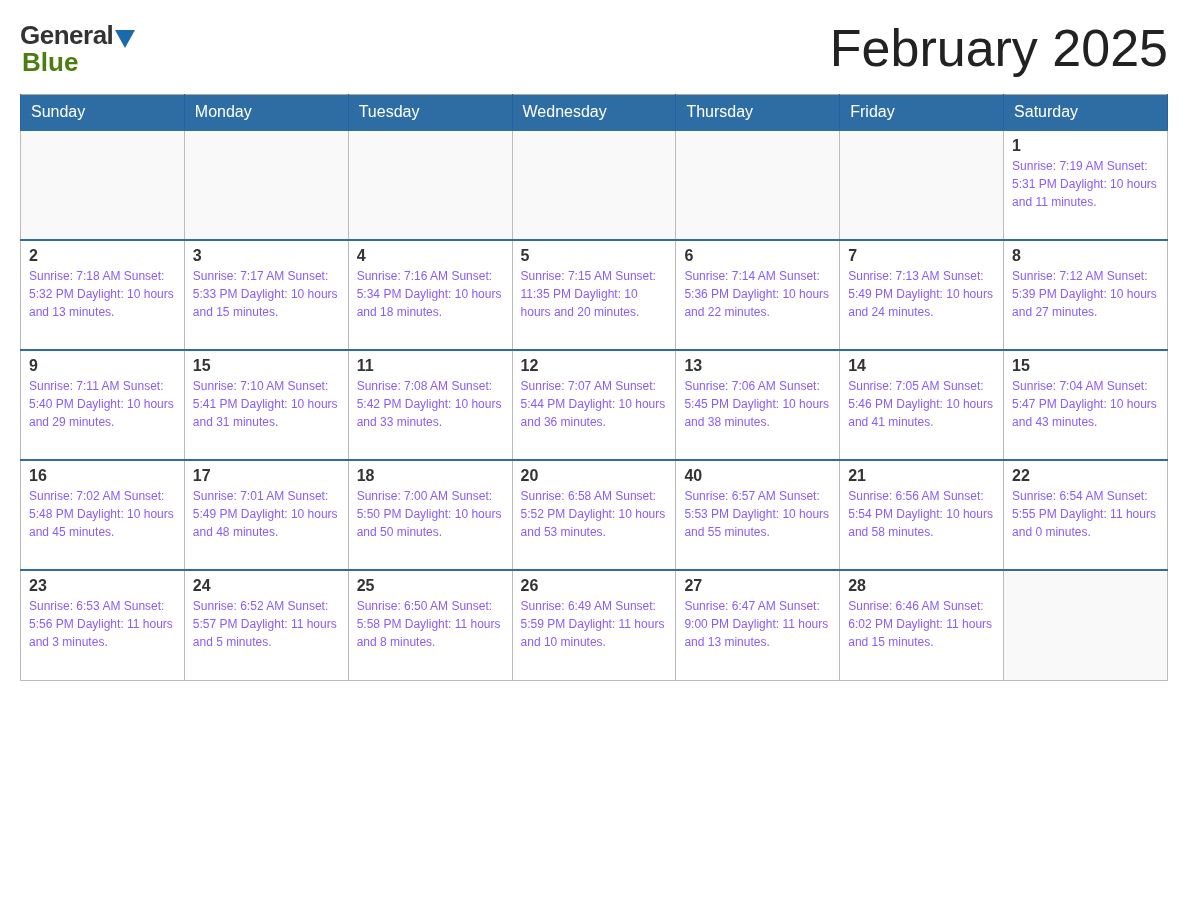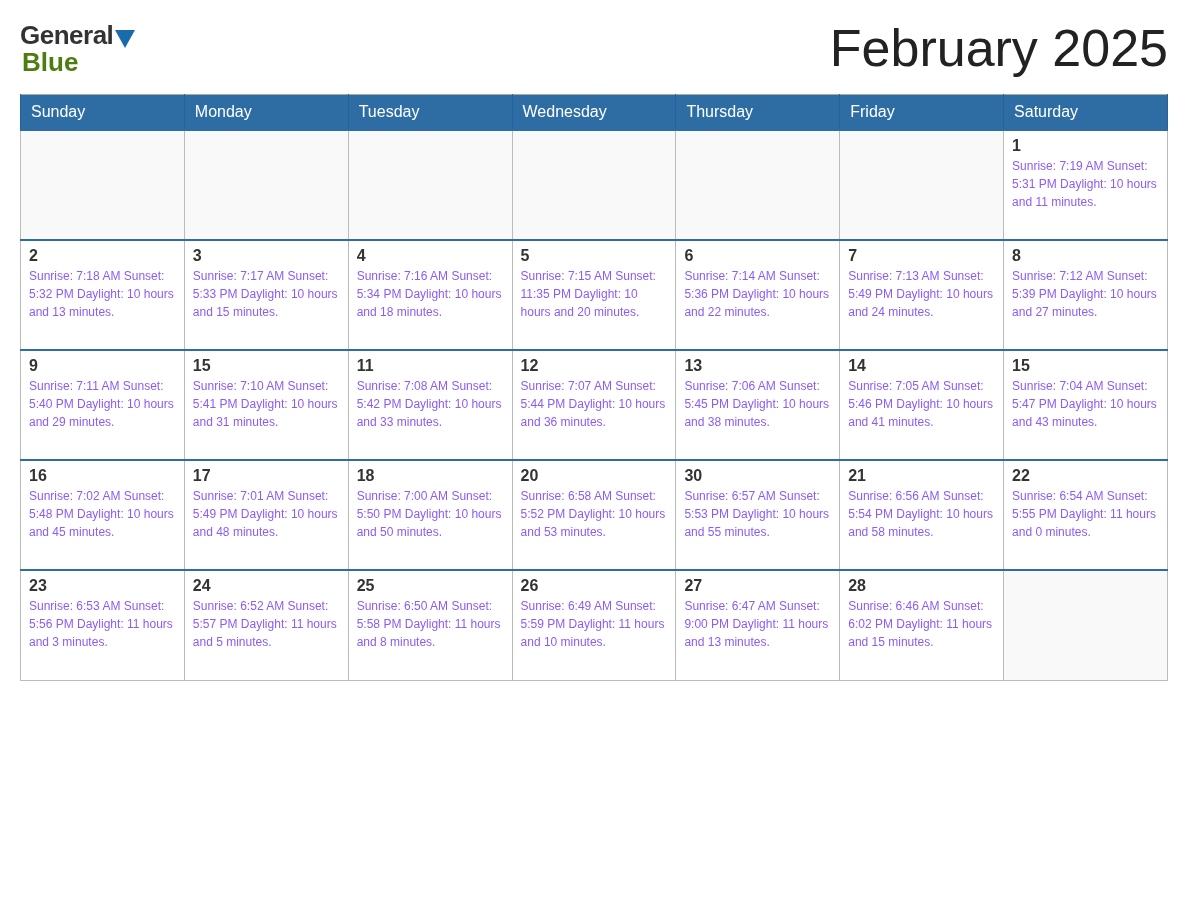--- a/index.html
+++ b/index.html
@@ -275,21 +275,21 @@
 Sunset: 5:50 PM
 Daylight: 10 hours and 50 minutes.</div>
         </td>
         <td>
           <span class="day-number">20</span>
           <div class="day-info">Sunrise: 6:58 AM
 Sunset: 5:52 PM
 Daylight: 10 hours and 53 minutes.</div>
         </td>
         <td>
-          <span class="day-number">30</span>
+          <span class="day-number">40</span>
           <div class="day-info">Sunrise: 6:57 AM
 Sunset: 5:53 PM
 Daylight: 10 hours and 55 minutes.</div>
         </td>
         <td>
           <span class="day-number">21</span>
           <div class="day-info">Sunrise: 6:56 AM
 Sunset: 5:54 PM
 Daylight: 10 hours and 58 minutes.</div>
         </td>

